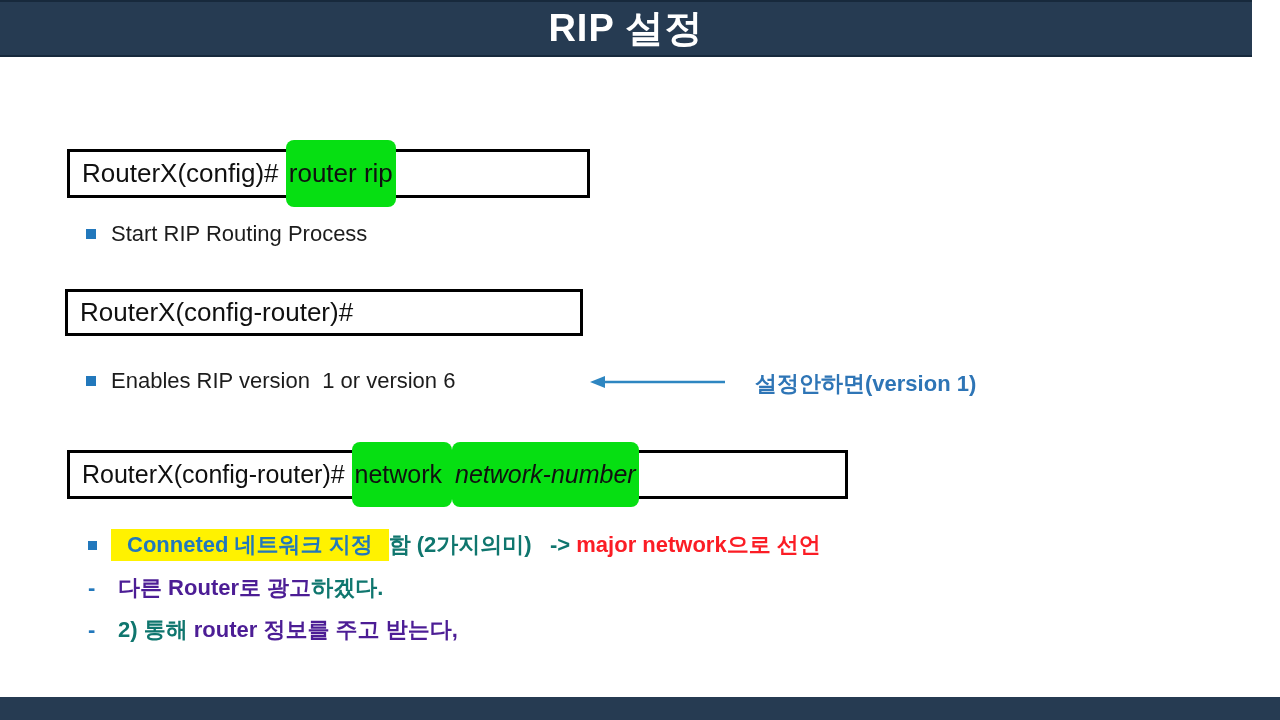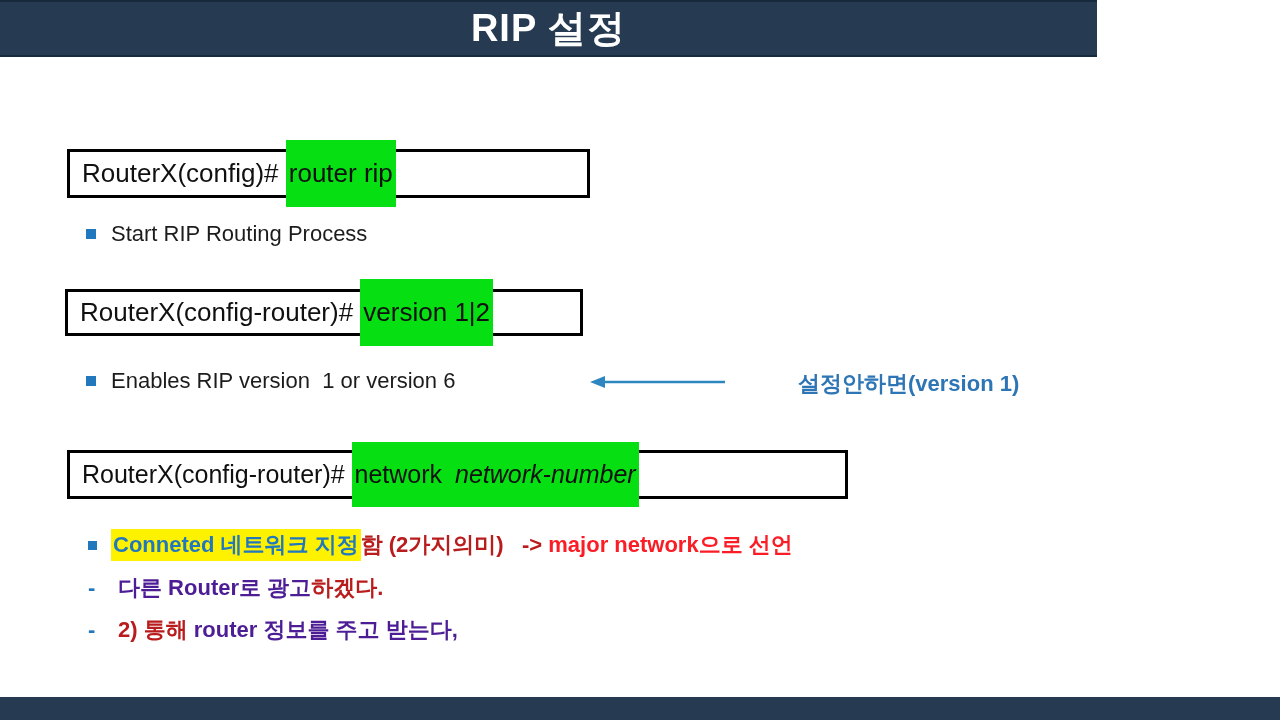--- a/index.html
+++ b/index.html
@@ -3,58 +3,58 @@
 <meta charset="utf-8">
 <style>
   html,body { margin:0; padding:0; background:#ffffff; }
   .slide {
     position:relative; width:1280px; height:720px; background:#ffffff;
     font-family:"Liberation Sans", sans-serif; overflow:hidden;
   }
 
   
   .titlebar {
-    position:absolute; top:0; left:0; width:1097px; height:57px;
+    position:absolute; top:0; left:0; width:1252px; height:57px;
     background:#263B52; border-top:2px solid #17293C; border-bottom:2px solid #17293C;
     box-sizing:border-box; display:flex; align-items:center; justify-content:center;
   }
   .titlebar h1 { margin:0; color:#ffffff; font-size:38px; font-weight:bold; letter-spacing:1px; }
 
   
   .cmdbox {
     position:absolute; box-sizing:border-box; border:3px solid #000000; background:#ffffff;
     display:flex; align-items:center; padding-left:12px; font-size:26px; color:#101010;
     white-space:pre;
     text-align:center;
   }
   .box1 { left:67px; top:149px; width:523px; height:49px; }
   .box2 { left:65px; top:289px; width:518px; height:47px; }
   .box3 { left:67px; top:450px; width:781px; height:49px; font-size:25px; }
-  .hl-green { background:#06DF12; padding:18px 3px; }
+  .hl-green { background:#06DF12; padding:18px 3px;border-radius:8px; }
   .italic { font-style:italic; }
 
   
   .bullet { position:absolute; display:flex; align-items:center; font-size:22px; color:#1c1c1c; white-space:pre; }
   .bullet .sq { width:10px; height:10px; background:#2278BC; margin-right:15px; flex:none; }
   .b1 { left:86px; top:221px; }
   .b2 { left:86px; top:368px; }
 
   
   .arrow-svg { position:absolute; left:588px; top:374px; }
-  .note { position:absolute; left:755px; top:369px; font-size:22px; font-weight:600; color:#2E75B6;margin-left:43px; }
+  .note { position:absolute; left:755px; top:369px; font-size:22px; font-weight:600; color:#2E75B6; }
 
   
   .details { position:absolute; left:88px; top:529px; font-size:22px; font-weight:600; }
   .dline { display:flex; align-items:center; margin-bottom:12px; white-space:pre; }
   .dline .sq2 { width:9px; height:9px; background:#2278BC; margin-right:14px; flex:none; }
   .dash { color:#2278BC; width:30px; flex:none; }
-  .blue { color:#b91c1c; }
+  .blue { color:#0f766e; }
   .red-bright { color:#FB1D25;text-align:right; }
   .red-dark { color:#4c1d95; }
-  .hl-yellow { background:#FFF200; color:#2278BC; padding:1px 2px; }
+  .hl-yellow { background:#FFF200; color:#2278BC; padding:1px 16px; }
 
   
   .footbar { position:absolute; left:0; bottom:0; width:1280px; height:23px; background:#263B52; }
 </style>
 </head>
 <body>
 
 <div class="slide">
 
   <header class="titlebar">
@@ -64,21 +64,21 @@
   <div class="cmdbox box1">
     <span>RouterX(config)# </span><span class="hl-green">router rip</span>
   </div>
 
   <div class="bullet b1">
     <span class="sq"></span>
     <span>Start RIP Routing Process</span>
   </div>
 
   <div class="cmdbox box2">
-    <span>RouterX(config-router)# </span><span class="hl-green">version 1|2</span>
+    <span>RouterX(config-router)# </span>
   </div>
 
   <div class="bullet b2">
     <span class="sq"></span>
     <span>Enables RIP version  1 or version 6</span>
   </div>
 
   <svg class="arrow-svg" width="140" height="16" viewBox="0 0 140 16">
     <line x1="137" y1="8" x2="13" y2="8" stroke="#2E86C1" stroke-width="2.5"></line>
     <polygon points="2,8 17,2 17,14" fill="#2E86C1"></polygon>

